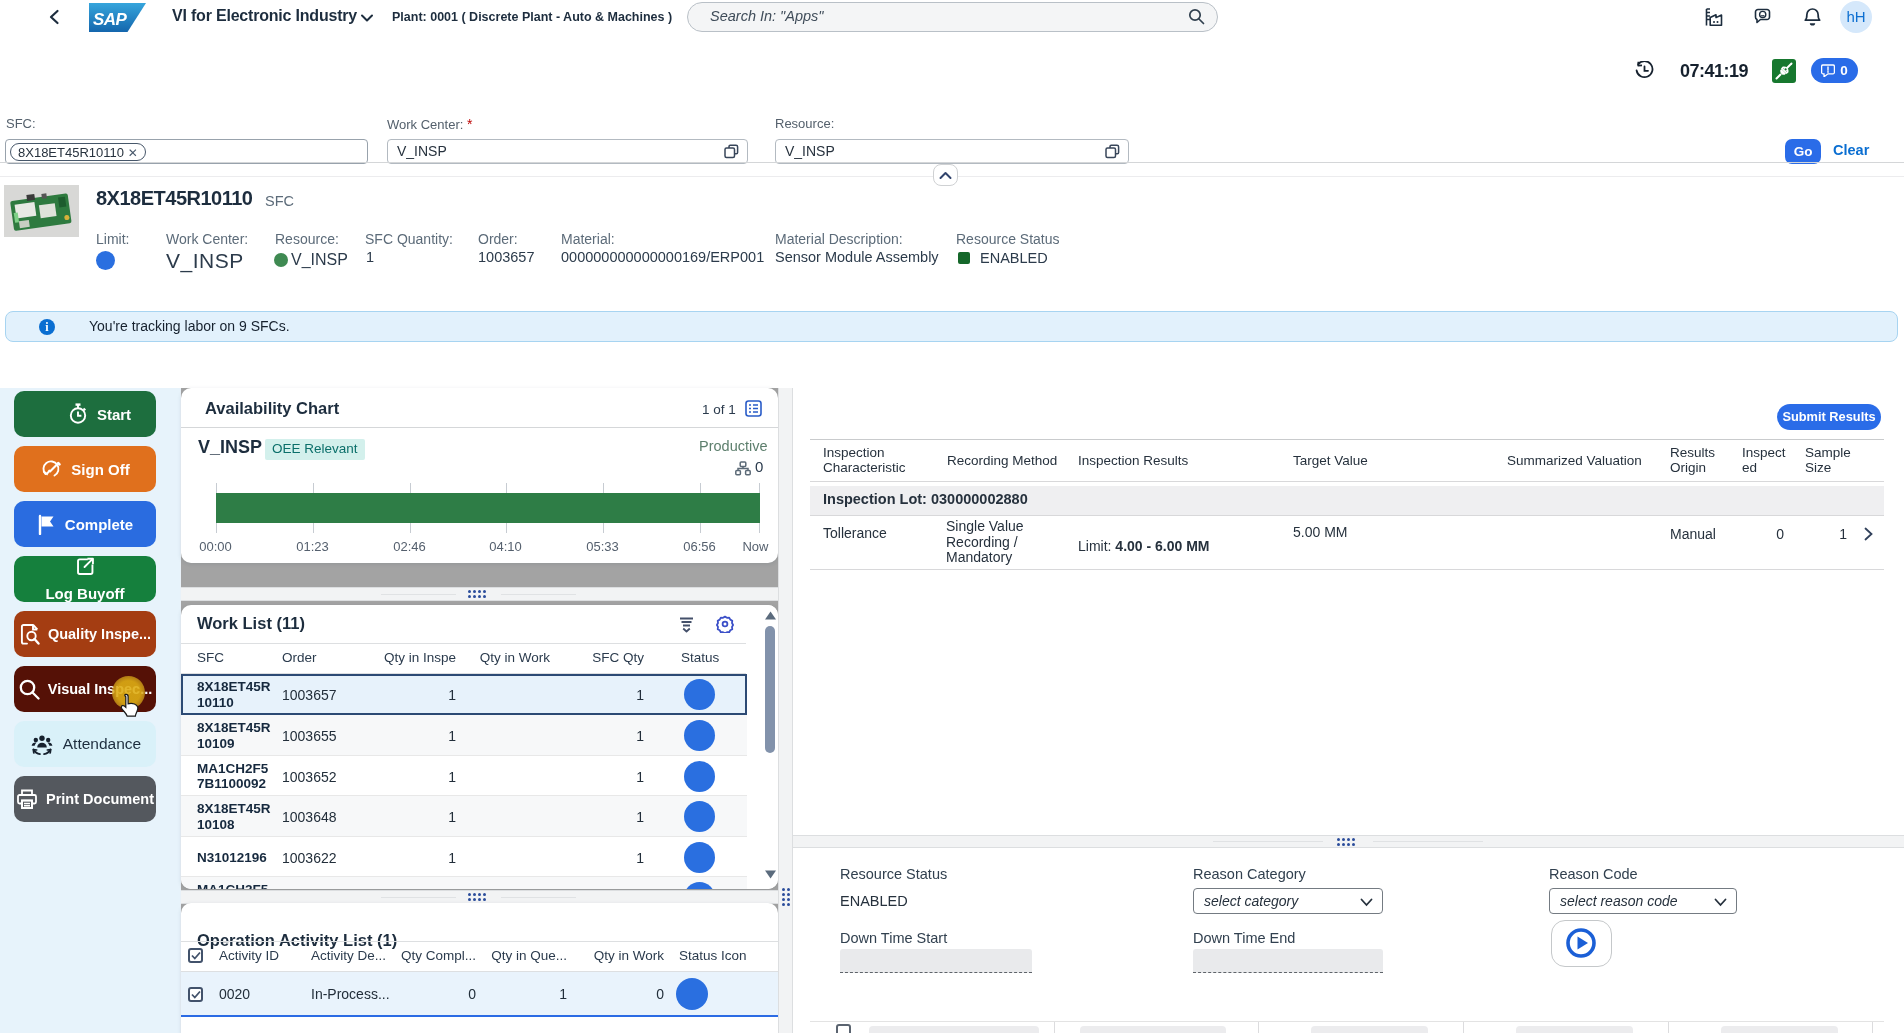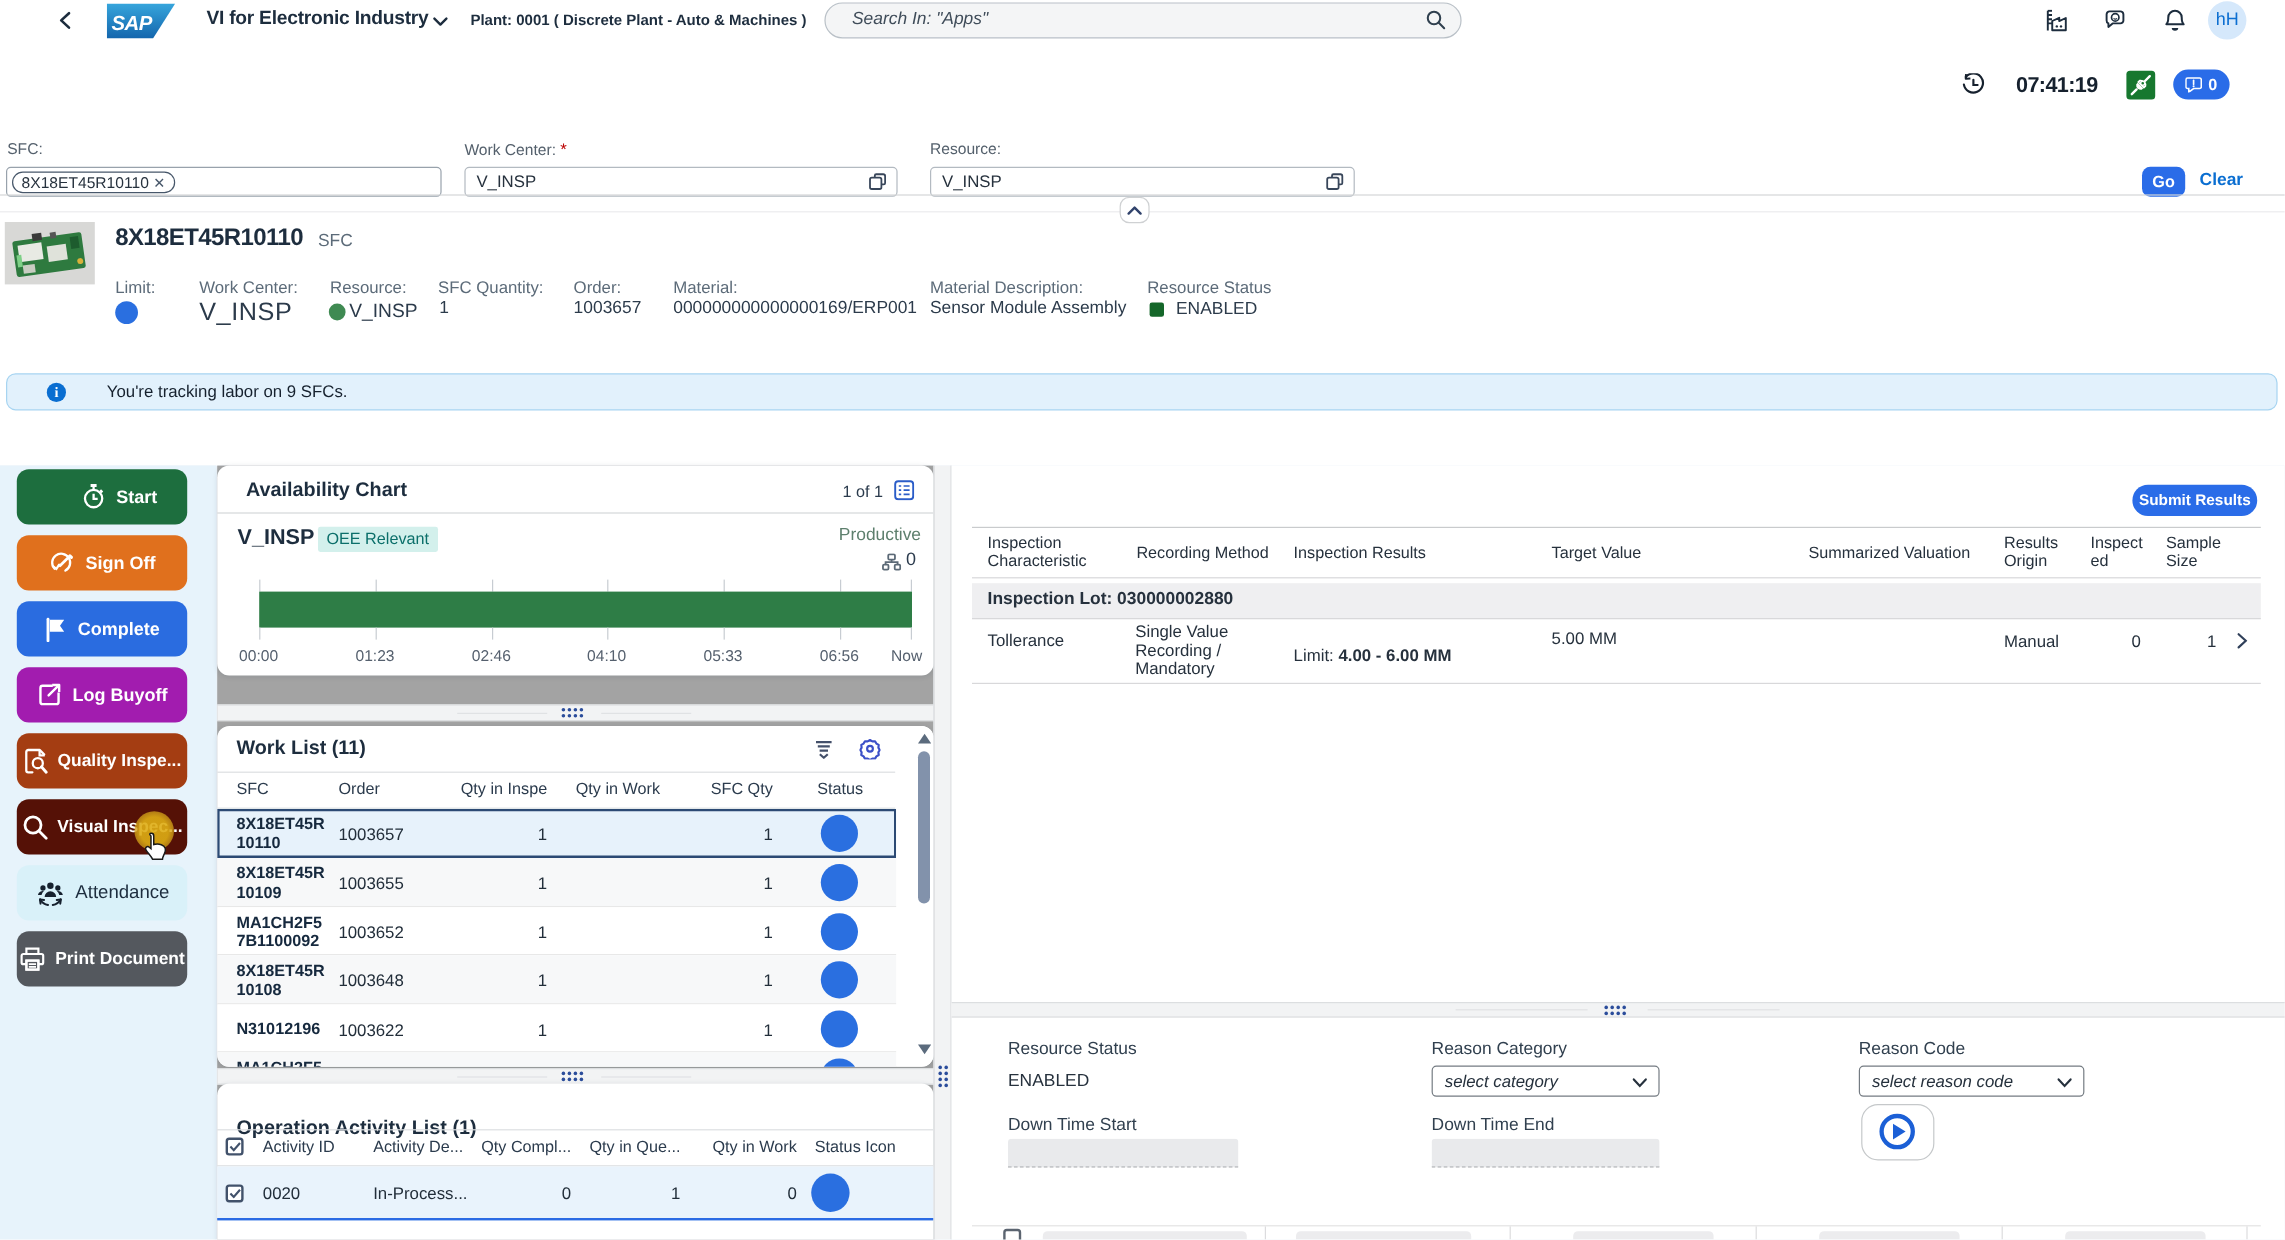--- a/index.html
+++ b/index.html
@@ -192,21 +192,21 @@
           </svg>
         <span>Sign Off</span>
       </div>
       <div class="sbtn" style="top:113px;background:#2a6ce0;">
         <svg width="20" height="21" viewBox="0 0 20 21">
             <path d="M3 20 V2" stroke="#fff" stroke-width="2.4" stroke-linecap="round"></path>
             <path d="M4.5 2.5 H16.5 L13 7.5 L16.5 12.5 H4.5 Z" fill="#fff"></path>
           </svg>
         <span>Complete</span>
       </div>
-      <div class="sbtn" style="top:168px;background:#a21caf;">
+      <div class="sbtn" style="top:168px;background:#15803d;flex-direction:column;">
         <svg width="22" height="22" viewBox="0 0 22 22">
             <g fill="none" stroke="#fff" stroke-width="2">
               <path d="M14 3.5 H5.5 A1.8 1.8 0 0 0 3.7 5.3 V17 A1.8 1.8 0 0 0 5.5 18.8 H17 A1.8 1.8 0 0 0 18.8 17 V9"></path>
               <path d="M10.5 11.5 L18.5 3.5" stroke-linecap="round"></path>
               <path d="M13.5 2.8 h5.8 v5.8" stroke-linejoin="round"></path>
             </g>
           </svg>
         <span>Log Buyoff</span>
       </div>
       <div class="sbtn" style="top:223px;background:#a43d12;font-size:14.5px;">

